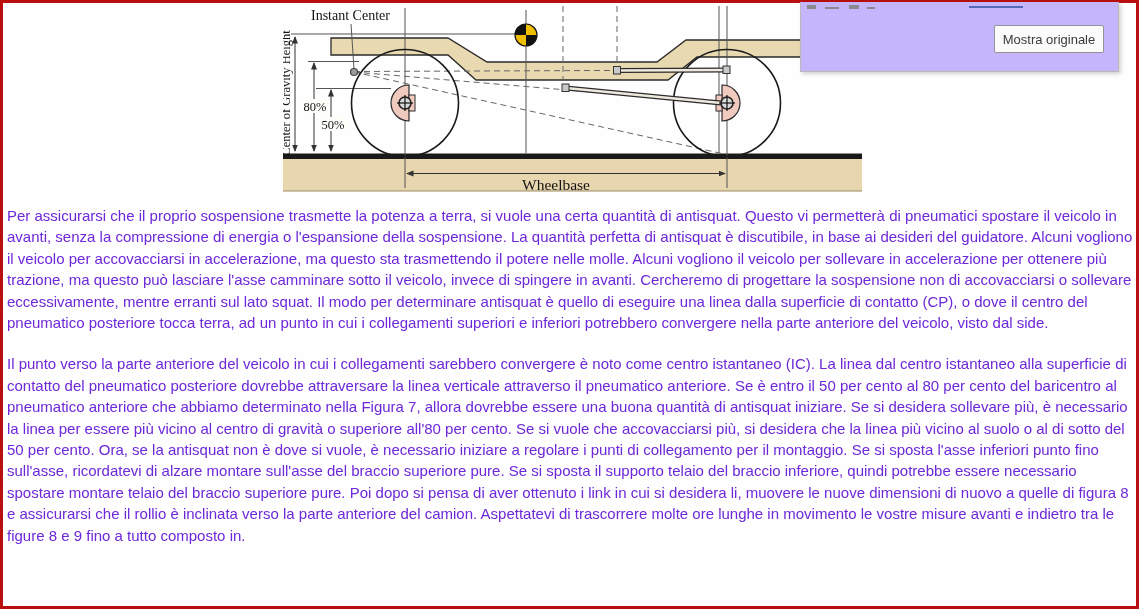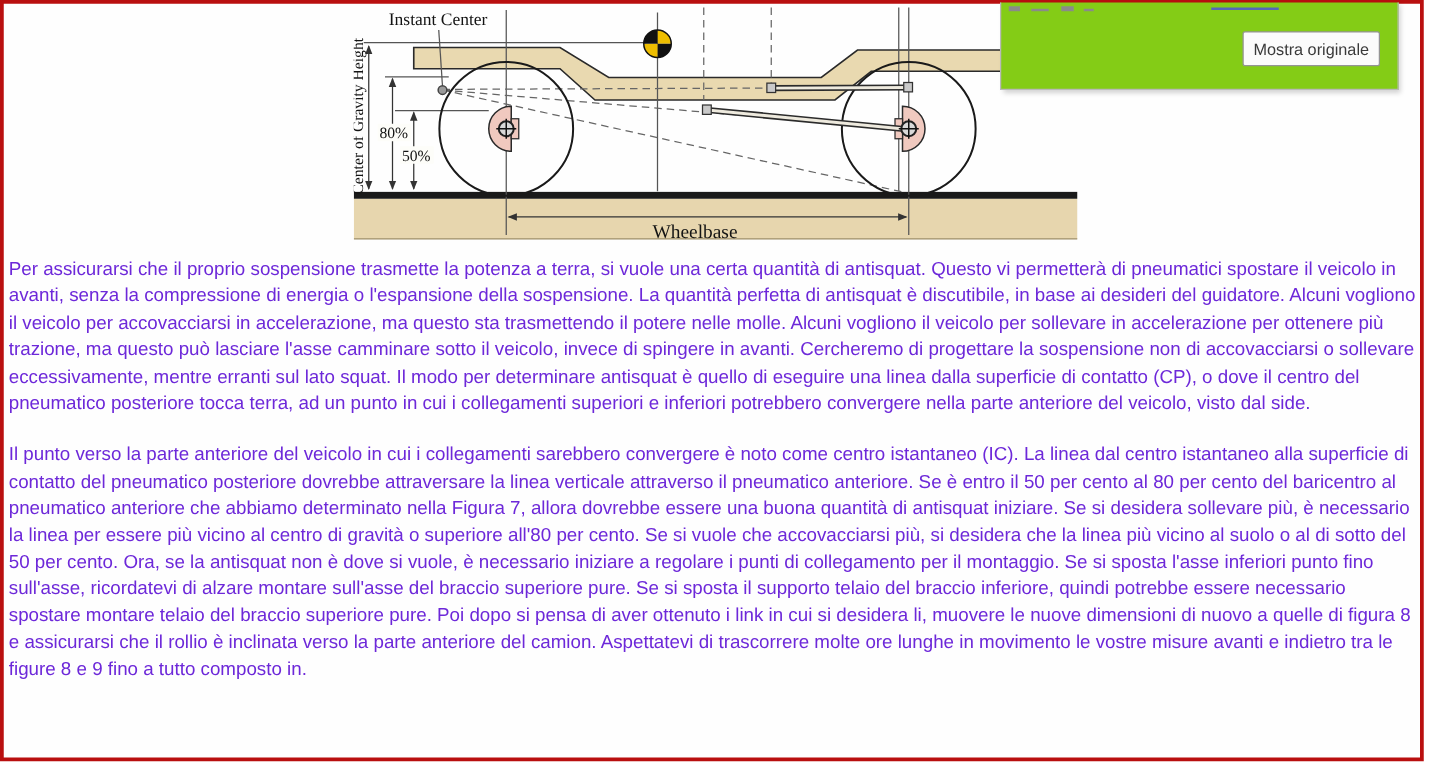--- a/index.html
+++ b/index.html
@@ -8,21 +8,21 @@
   #page-frame{
     position:absolute;left:0;top:0;width:1139px;height:609px;
     box-sizing:border-box;border:3px solid #b90f0f;background:#fefefe;
   }
   
   #figure-svg{position:absolute;left:283px;top:4px;width:579px;height:190px;}
   .fig-serif{font-family:"Liberation Serif", serif;fill:#141414;}
   
   #translate-popup{
     position:absolute;left:800px;top:2px;width:319px;height:70px;
-    background:#84cc16;border:1px solid #b9b9b9;border-top:none;
+    background:#c4b5fd;border:1px solid #b9b9b9;border-top:none;
     box-shadow:2px 2px 4px rgba(0,0,0,0.18);box-sizing:border-box;
   }
   #show-original-btn{
     position:absolute;right:14px;top:23px;width:110px;height:28px;
     background:#fbfbfb;border:1px solid #949494;border-radius:2px;
     font-size:13px;color:#3a3a3a;font-family:"Liberation Sans",sans-serif;
     cursor:pointer;padding:0;
   }
   .frag{position:absolute;background:#8a8a8a;}
   .frag-link{position:absolute;background:#5568b8;}

